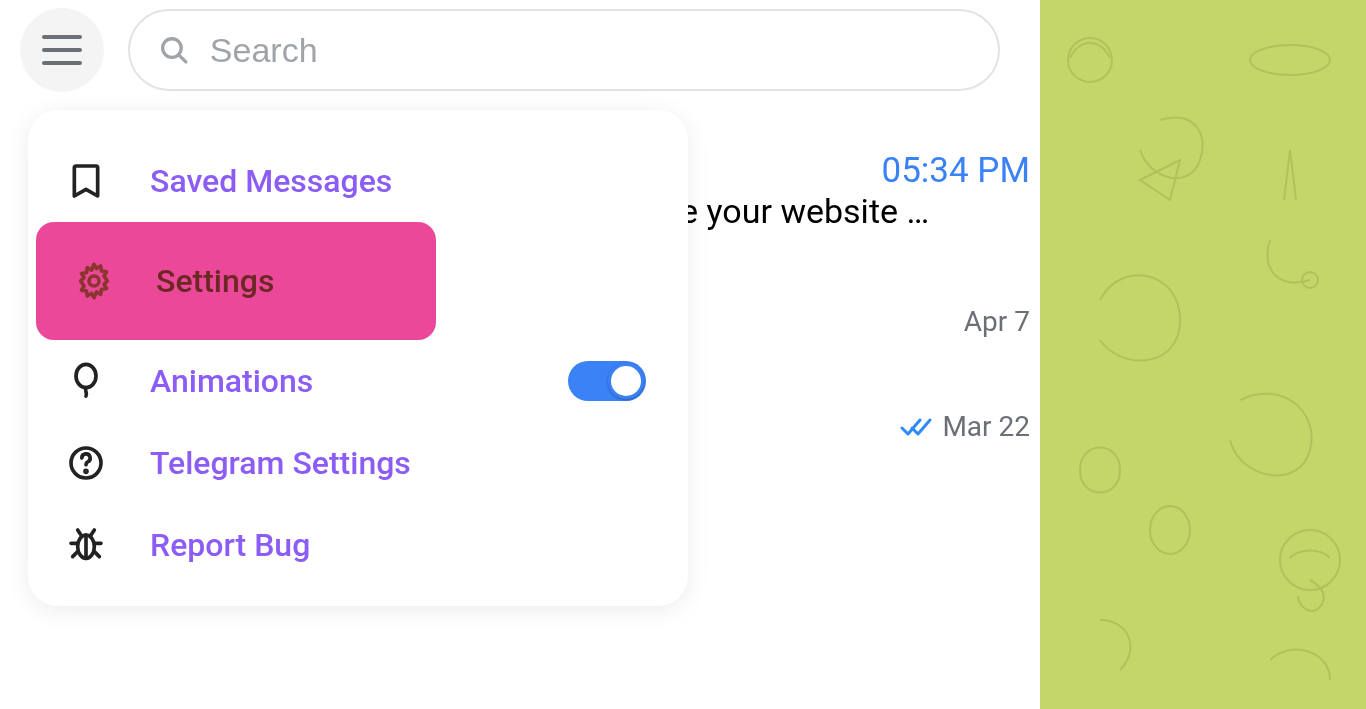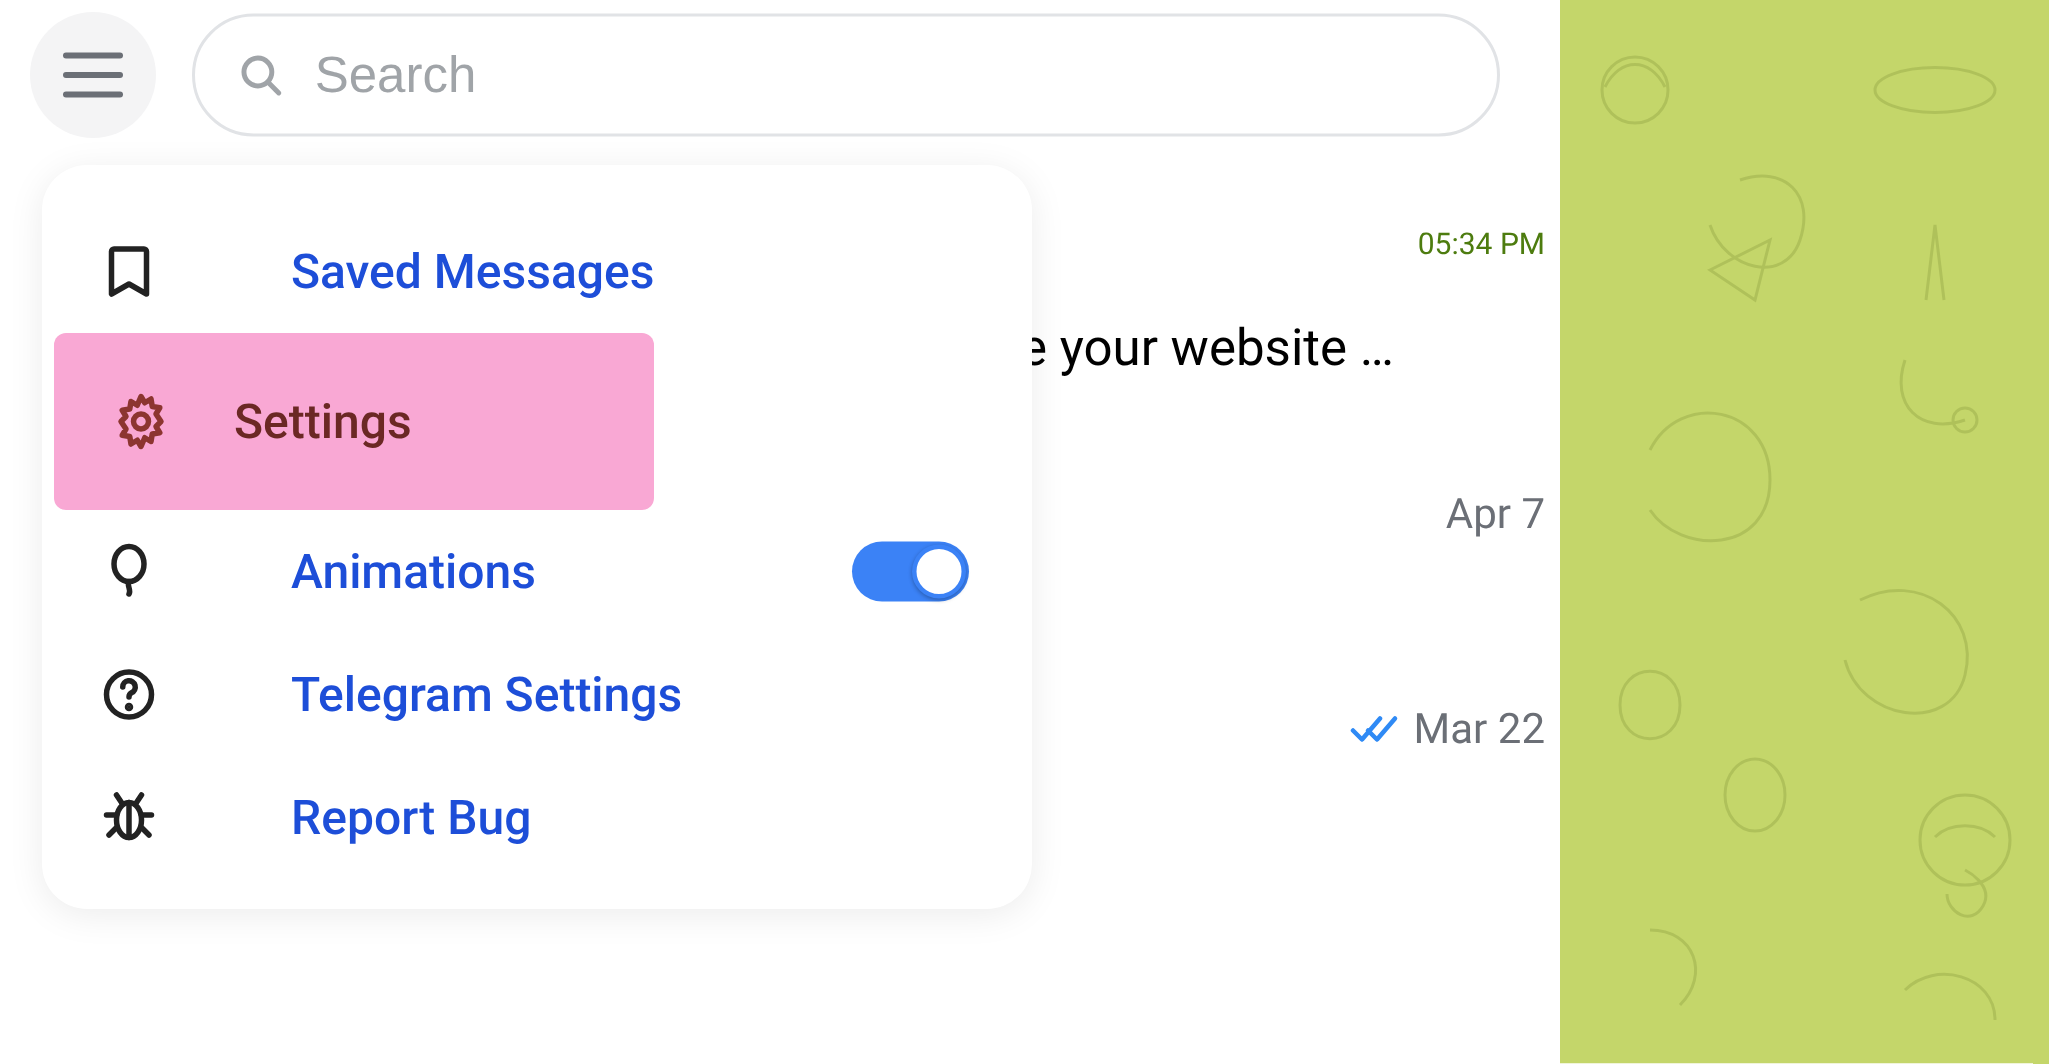--- a/index.html
+++ b/index.html
@@ -21,30 +21,30 @@
   .menu-btn .bars { width: 40px; height: 30px; display: flex; flex-direction: column; justify-content: space-between; }
   .menu-btn .bars span { display: block; height: 4px; background: #6b6f76; border-radius: 2px; }
 
   .search-wrap { flex: 1; height: 82px; border: 2px solid #e1e3e6; border-radius: 42px; display: flex; align-items: center; padding: 0 28px; margin-right: 40px; background:#fff; }
   .search-wrap .search-icon { width: 34px; height: 34px; margin-right: 20px; color: #a0a4a8; }
   .search-wrap input { border: none; outline: none; font-size: 34px; color: #333; width: 100%; background: transparent; }
   .search-wrap input::placeholder { color: #a0a4a8; }
 
   
   .chat-preview { position: absolute; left: 680px; top: 150px; width: 350px; }
-  .chat-preview .time1 { font-size: 20px; color: #4d7c0f; text-align: right; margin-bottom: 38px; }
+  .chat-preview .time1 { font-size: 35px; color: #3b82f6; text-align: right; }
   .chat-preview .snippet { font-size: 34px; color: #000000; white-space: nowrap; overflow: hidden; margin-bottom: 74px; }
-  .chat-preview .time2 { font-size: 28px; color: #6b6f76; text-align: right; margin-bottom: 110px; }
+  .chat-preview .time2 { font-size: 28px; color: #6b6f76; text-align: right; margin-bottom: 72px; }
   .chat-preview .time3 { font-size: 28px; color: #6b6f76; text-align: left; display:flex; align-items:center; justify-content:flex-end; gap:8px; }
   .chat-preview .check { color: #2f8af5; width:34px; height:24px; }
 
   
   .menu-popup { position: absolute; left: 28px; top: 110px; width: 660px; border-radius: 30px; background: #fff; box-shadow: 0 4px 24px rgba(0,0,0,0.08); padding: 30px 0 20px 0; }
-  .menu-item { display: flex; align-items: center; height: 82px; padding: 0 38px; cursor: pointer; font-size: 32px; color: #1d4ed8; font-weight: 500; gap: 88px; }
-  .menu-item.highlight { background: #f9a8d4; color: #6b2824; width: 400px; border-radius: 8px; margin-left: 8px; height: 118px; gap:42px; }
+  .menu-item { display: flex; align-items: center; height: 82px; padding: 0 38px; cursor: pointer; font-size: 32px; color: #8b5cf6; font-weight: 500; gap: 44px; }
+  .menu-item.highlight { background: #ec4899; color: #6b2824; width: 400px; border-radius: 18px; margin-left: 8px; height: 118px; gap:42px; }
   .menu-item.highlight .mi-icon { color: #8c3530; }
   .mi-icon { width: 40px; height: 40px; color: #222; flex-shrink: 0; display:flex; align-items:center; justify-content:center; }
   .mi-icon svg { width: 100%; height: 100%; }
   .mi-label { flex: 1; }
 
   
   .toggle { width: 78px; height: 40px; border-radius: 20px; background: #c8ccd0; position: relative; flex-shrink:0; margin-left:auto; margin-right:4px; }
   .toggle .knob { position: absolute; width: 36px; height: 36px; border-radius: 50%; background: #fff; top: 2px; left: 2px; box-shadow: 0 1px 3px rgba(0,0,0,0.3); }
   .toggle.on { background: #3b82f6; }
   .toggle.on .knob { left: 40px; border: 3px solid #3b82f6; }

